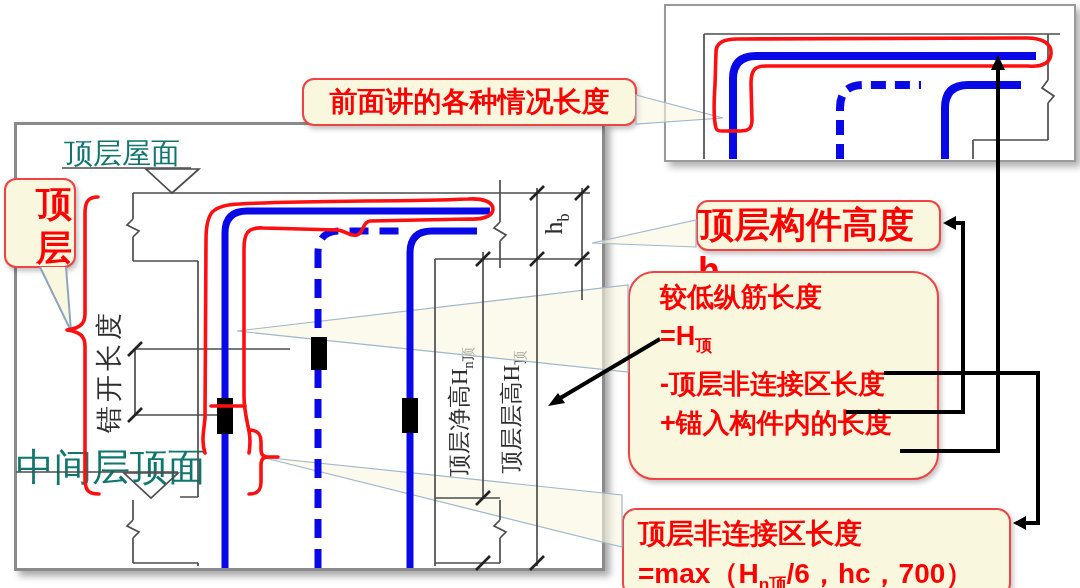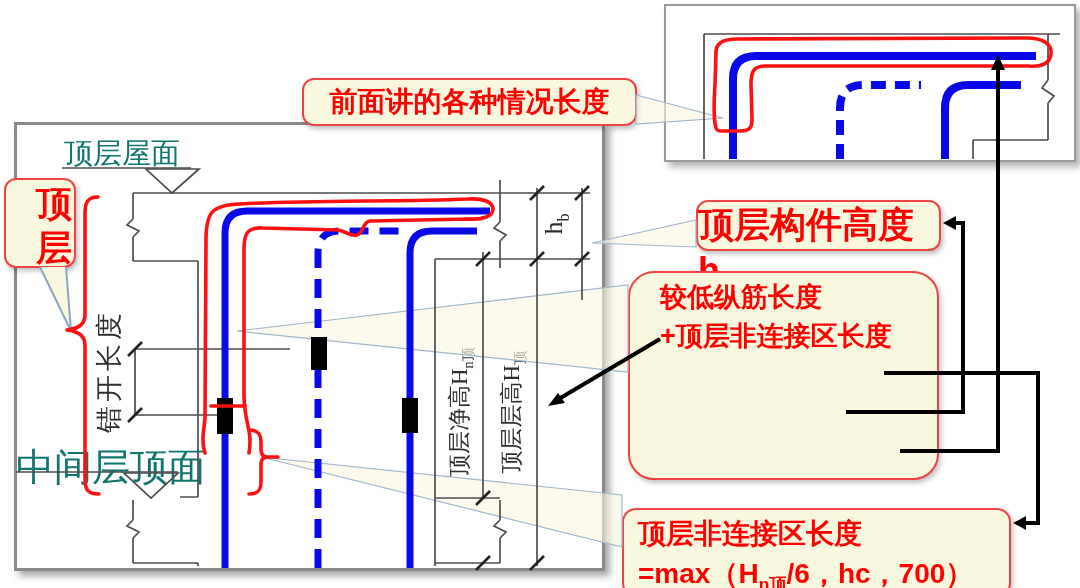--- a/index.html
+++ b/index.html
@@ -43,21 +43,23 @@
   <div class="vlabel" style="left:109px;top:371px;font-size:27px;letter-spacing:4px;">错开长度</div>
   <div class="vlabel" style="left:461px;top:412px;font-size:23px;"><span>顶层净高H</span><sub>n顶</sub></div>
   <div class="vlabel" style="left:513px;top:412px;font-size:23px;"><span>顶层层高H</span><sub>顶</sub></div>
   <div class="vlabel" style="left:556px;top:224px;font-size:26px;"><span>h</span><sub>b</sub></div>
 
   <div class="callout c-prev">前面讲的各种情况长度</div>
   <div class="callout c-top">顶层</div>
   <div class="callout c-member"><span>顶层构件高度h</span><sub>b</sub></div>
   <div class="callout c-lower">
     <div>较低纵筋长度</div>
-    <div>+顶层非连接区长度</div>
+    <div><span>=H</span><sub>顶</sub></div>
+    <div>-顶层非连接区长度</div>
+    <div>+锚入构件内的长度</div>
   </div>
   <div class="callout c-noncon">
     <div>顶层非连接区长度</div>
     <div><span>=max（H</span><sub>n顶</sub><span>/6，hc，700）</span></div>
   </div>
 
   <svg class="overlay" width="1080" height="588" viewBox="0 0 1080 588">
 
     <g fill="rgba(250,247,223,0.6)" stroke="#9FB6CC" stroke-width="1.2">
       <path d="M723,118 L636,95 L636,124 Z"></path>

